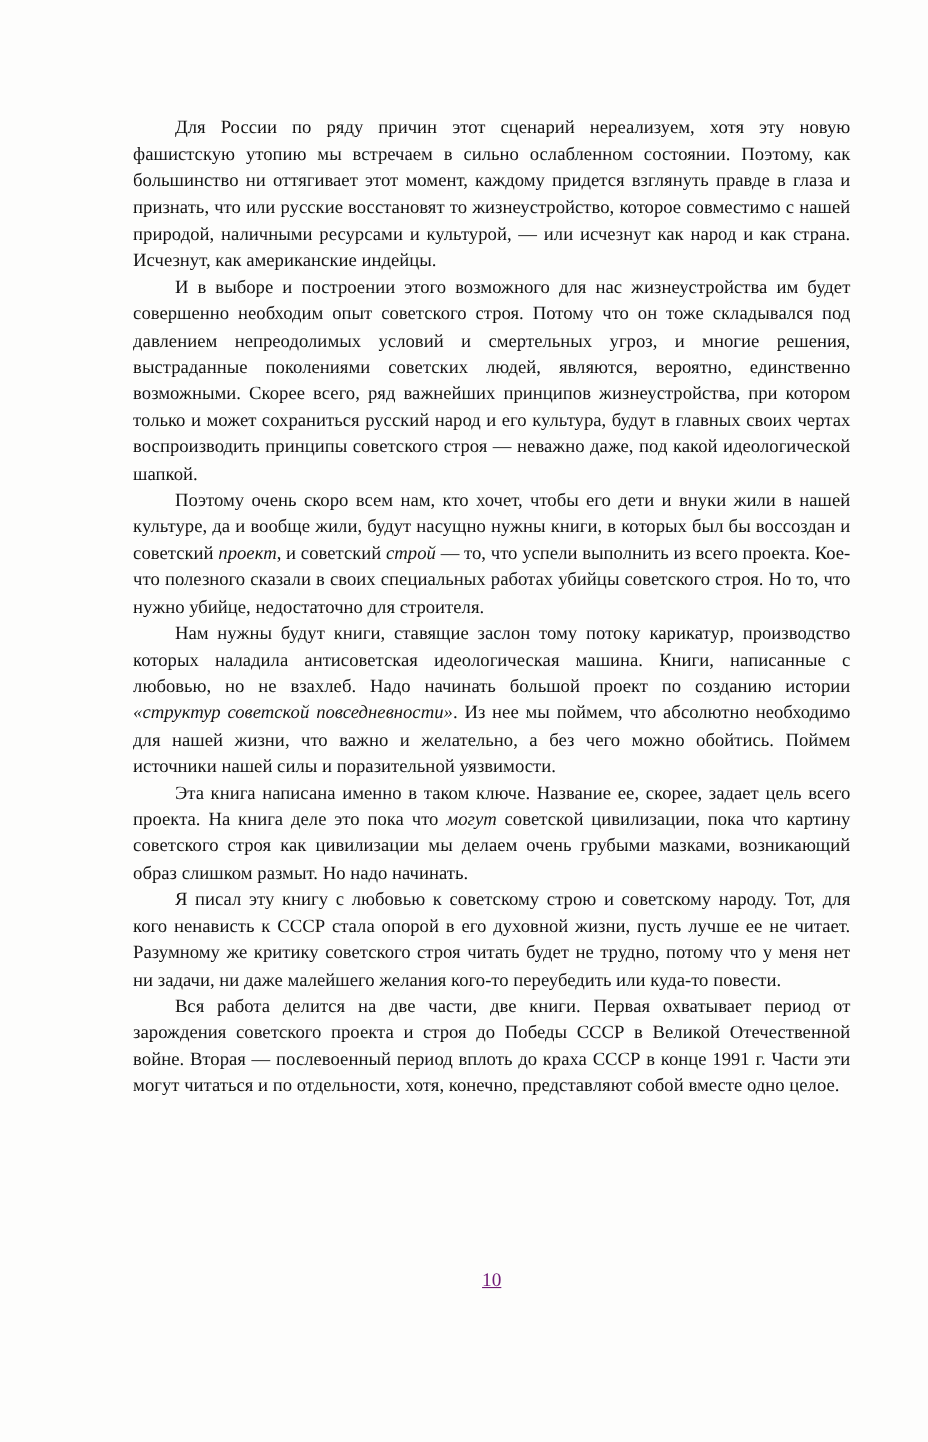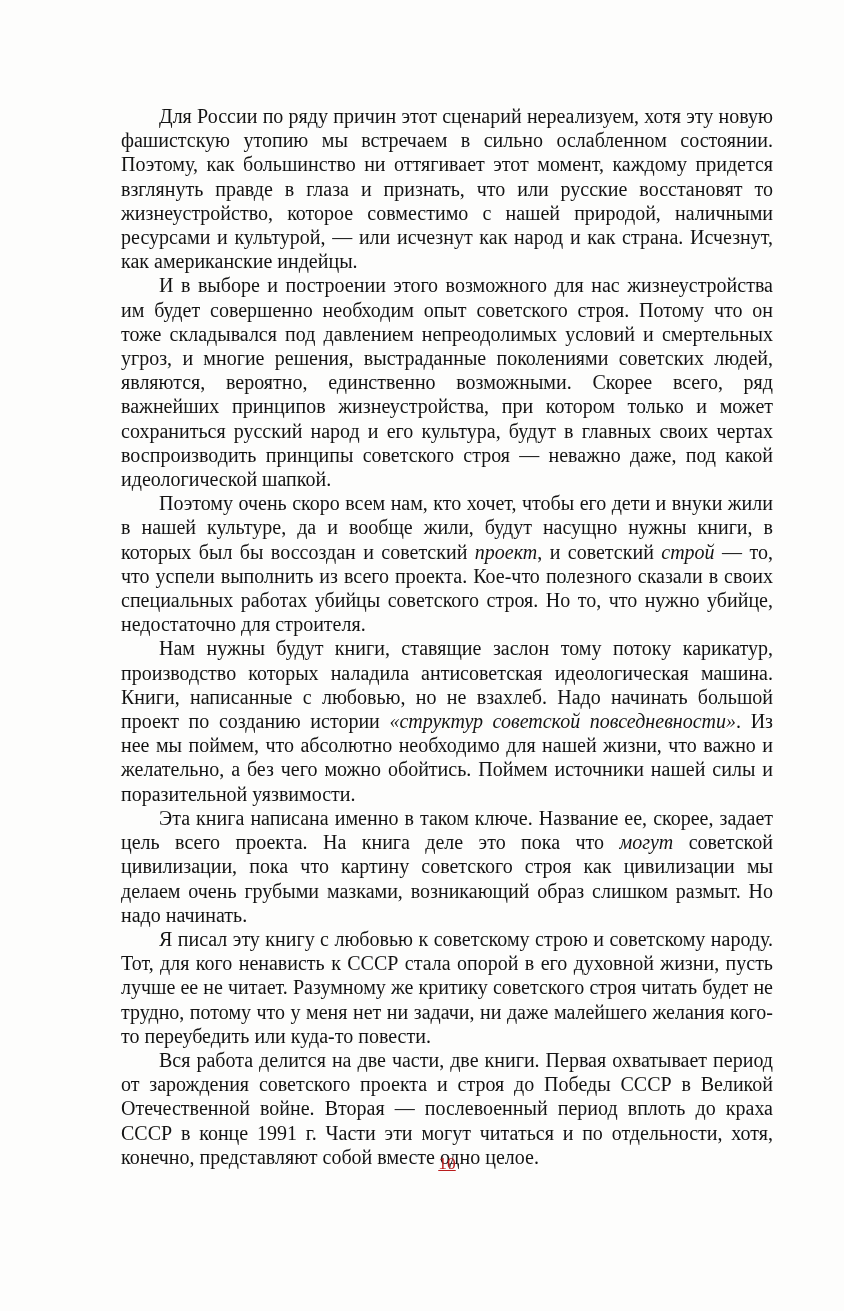--- a/index.html
+++ b/index.html
@@ -19,21 +19,21 @@
       position: absolute;
       inset: 0;
       background: #fdfdfc;
     }
     .text-block {
       position: absolute;
       left: 121px;
       top: 104px;
       width: 652px;
       text-align: justify;
-      font-size: 20px;
+      font-size: 17px;
       line-height: 24.2px;
       hyphens: auto;
       -webkit-hyphens: auto;
     }
     .text-block p {
       margin: 0;
       padding: 0;
       text-indent: 38px;
     }
     .text-block em {
@@ -41,21 +41,21 @@
       margin-top: 37px;
     }
     .page-number {
       position: absolute;
       left: 121px;
       top: 1152px;
       width: 652px;
       text-align: center;
       font-size: 17.5px;
       line-height: 22px;
-      color: #b91c1c;
+      color: #701a75;
       text-decoration: underline;
     }
   </style>
 </head>
 <body>
 
 <main class="page-surface">
   <section class="text-block" id="page-text">
       <p><span>Для России по ряду причин этот сценарий нереализуем, хотя эту новую фашистскую утопию мы встречаем в сильно ослабленном состоянии. Поэтому, как большинство ни оттягивает этот момент, каждому придется взглянуть правде в глаза и признать, что или русские восстановят то жизнеустройство, которое совместимо с нашей природой, наличными ресурсами и культурой, — или исчезнут как народ и как страна. Исчезнут, как американские индейцы.</span></p>
       <p><span>И в выборе и построении этого возможного для нас жизнеустройства им будет совершенно необходим опыт советского строя. Потому что он тоже складывался под давлением непреодолимых условий и смертельных угроз, и многие решения, выстраданные поколениями советских людей, являются, вероятно, единственно возможными. Скорее всего, ряд важнейших принципов жизнеустройства, при котором только и может сохраниться русский народ и его культура, будут в главных своих чертах воспроизводить принципы советского строя — неважно даже, под какой идеологической шапкой.</span></p>

